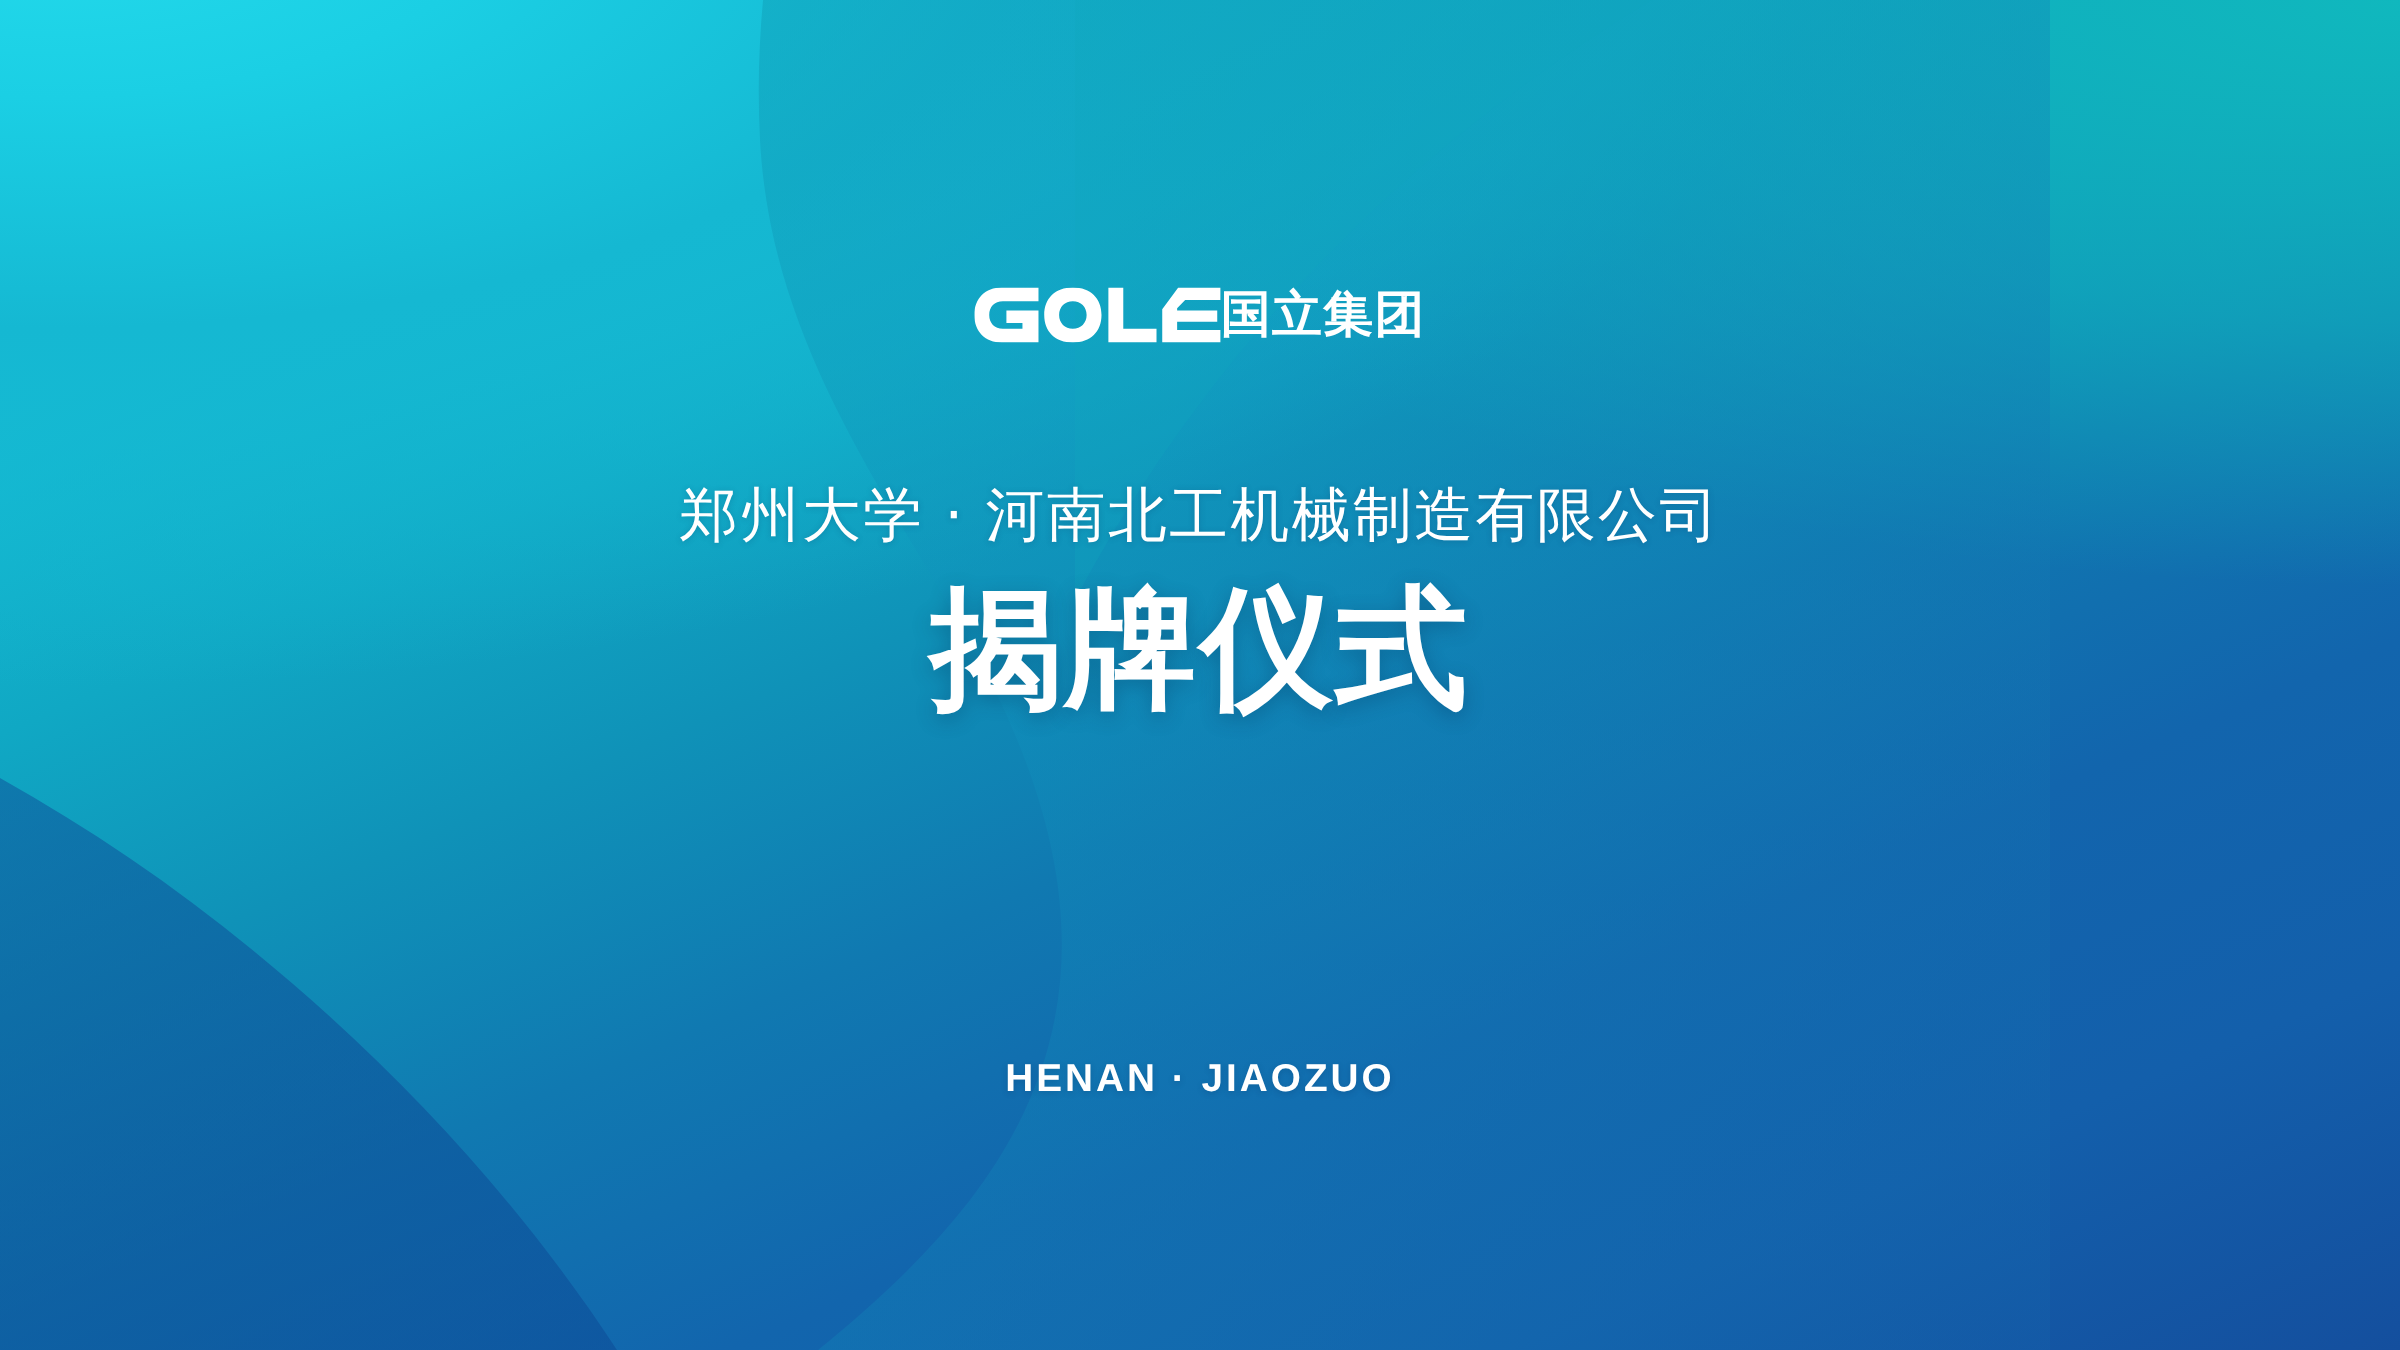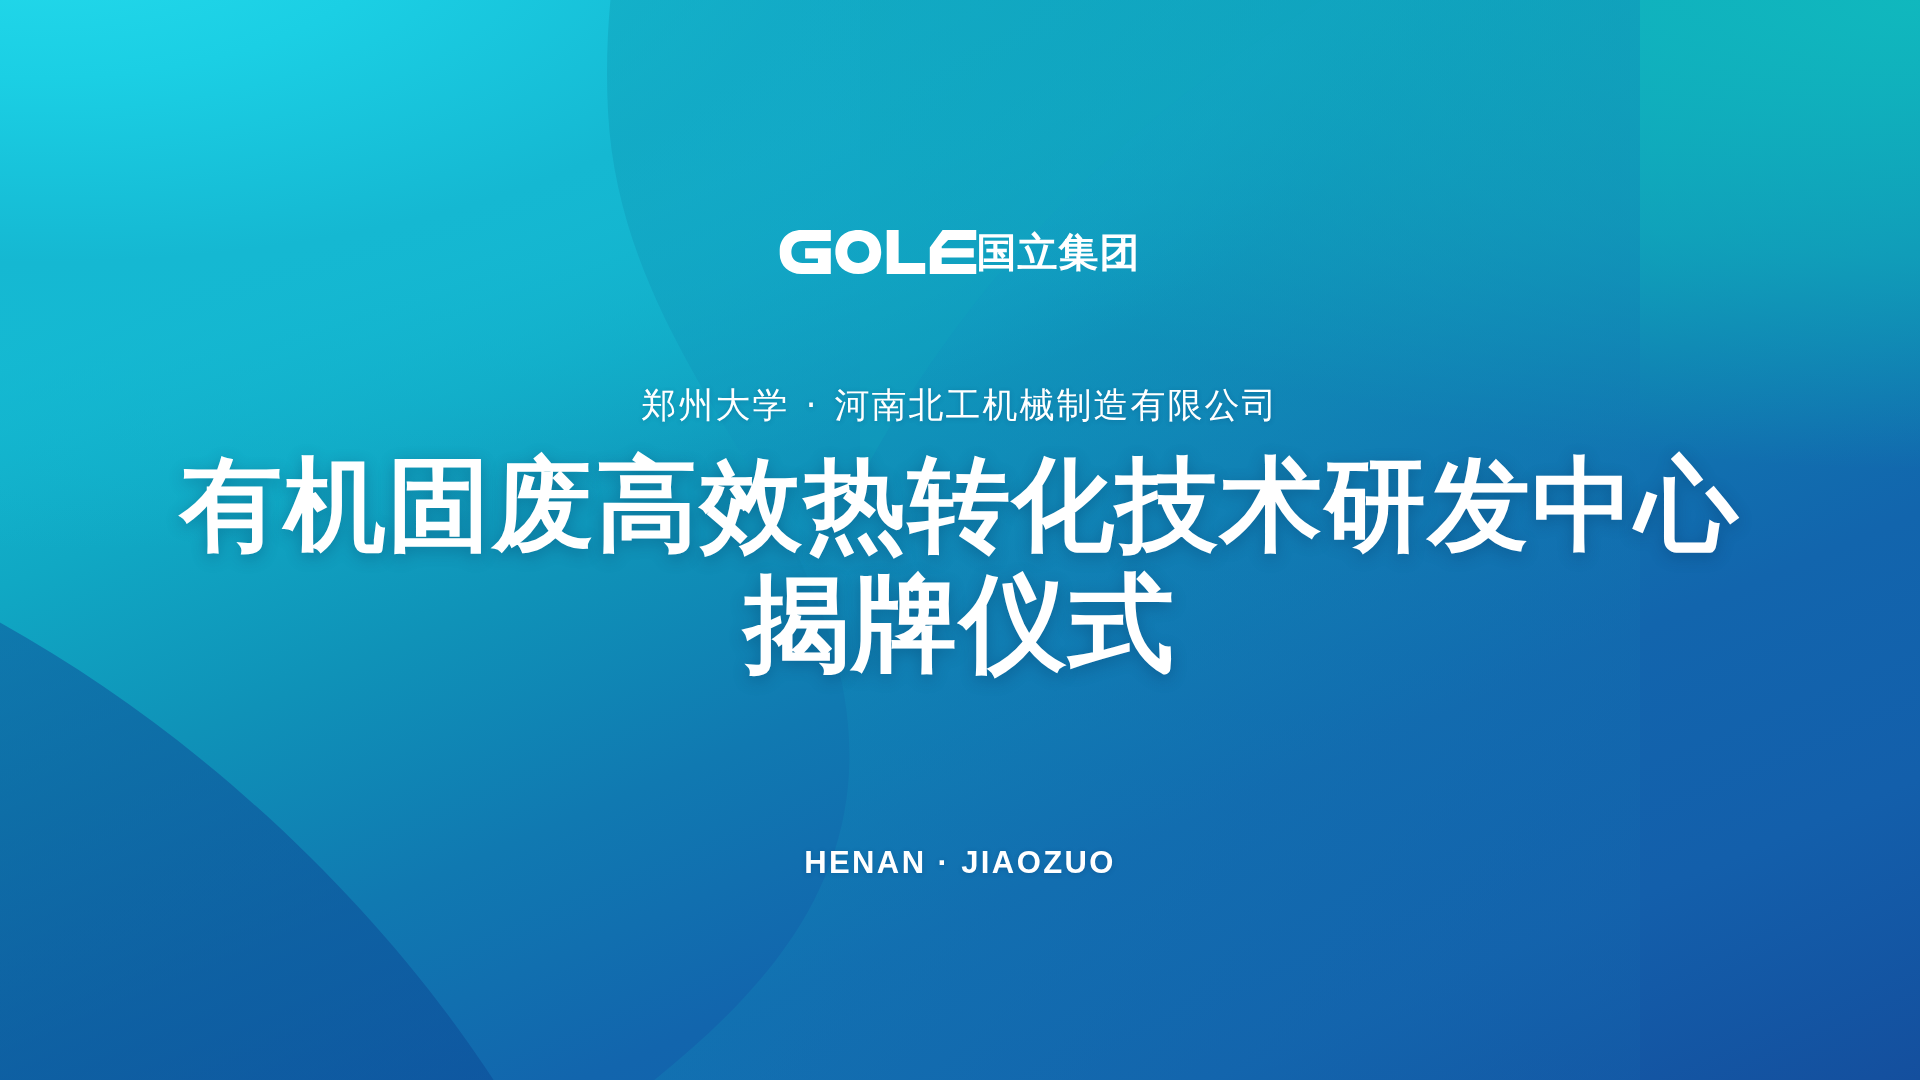--- a/index.html
+++ b/index.html
@@ -104,21 +104,21 @@
     white-space:nowrap;
     font-family:"DejaVu Sans","Liberation Sans",sans-serif;
   }
 
   
   #subtitle {
     position:absolute;
     top:384px;
     left:50%;
     transform:translateX(-50%);
-    font-size:35px;
+    font-size:47px;
     line-height:1.25;
     font-weight:400;
     letter-spacing:2px;
     white-space:nowrap;
     font-family:"DejaVu Sans","Liberation Sans",sans-serif;
     text-shadow:0 1px 5px rgba(5,45,90,0.22);
   }
   #subtitle .sep { padding:0 16px; }
 
   
@@ -229,20 +229,19 @@
         </g>
       </svg>
       <span id="logo-cn">国立集团</span>
     </div>
 
     <div id="subtitle">
       <span>郑州大学</span><span class="sep">·</span><span>河南北工机械制造有限公司</span>
     </div>
 
     <div id="headline">
-      <span class="line1">有机固废高效热转化技术研发中心</span>
       <span class="line2">揭牌仪式</span>
     </div>
 
     <div id="footer-locale">HENAN · JIAOZUO</div>
 
   </div>
 </div>
 
 </body></html>

